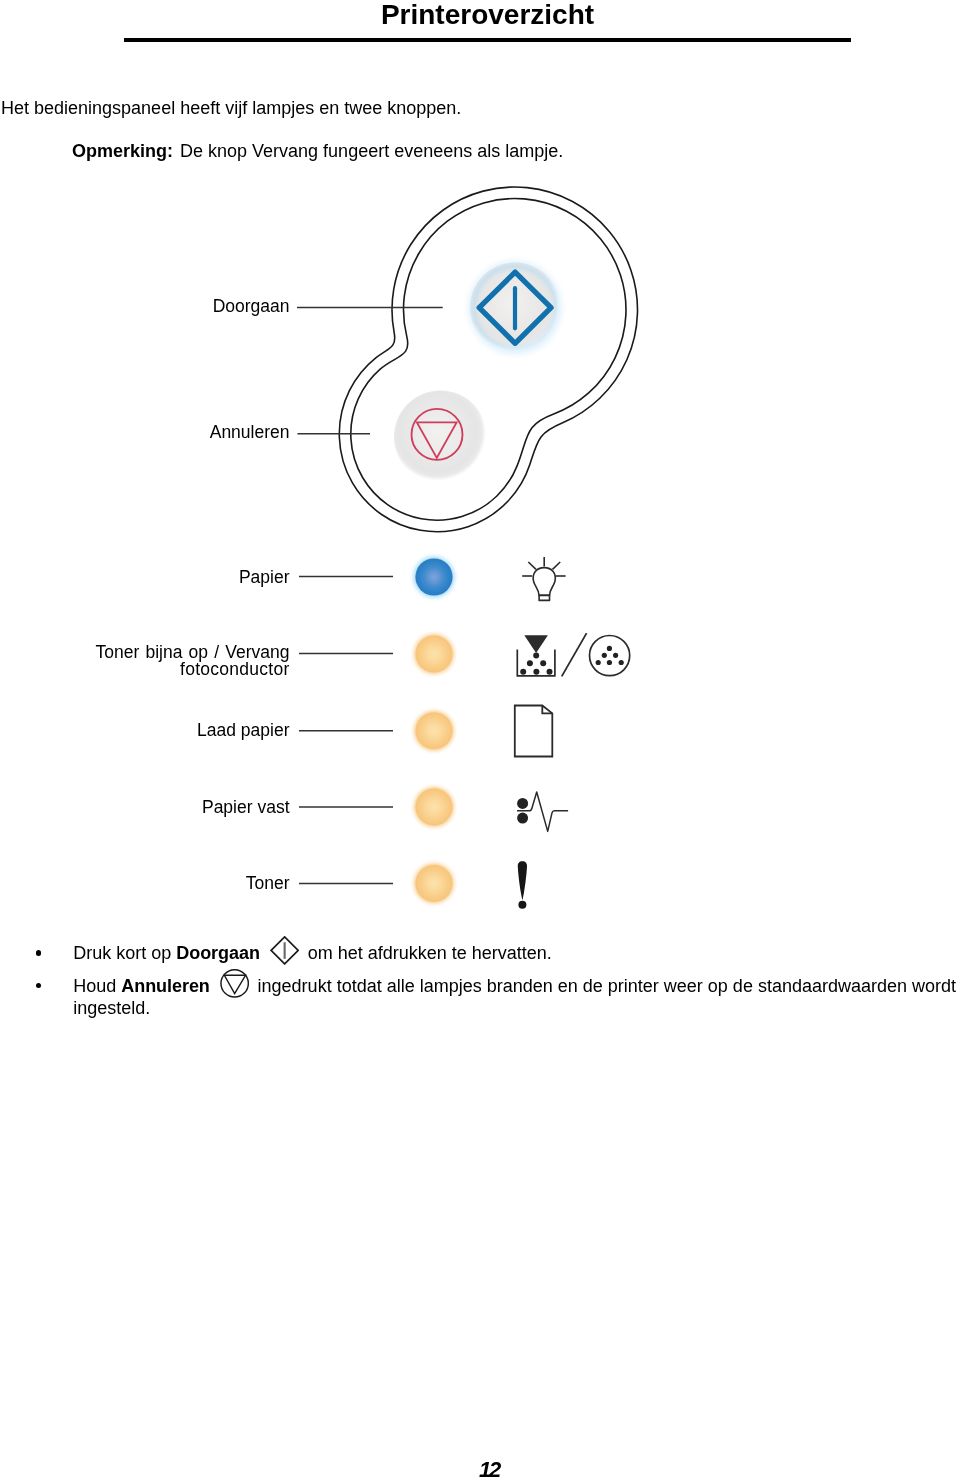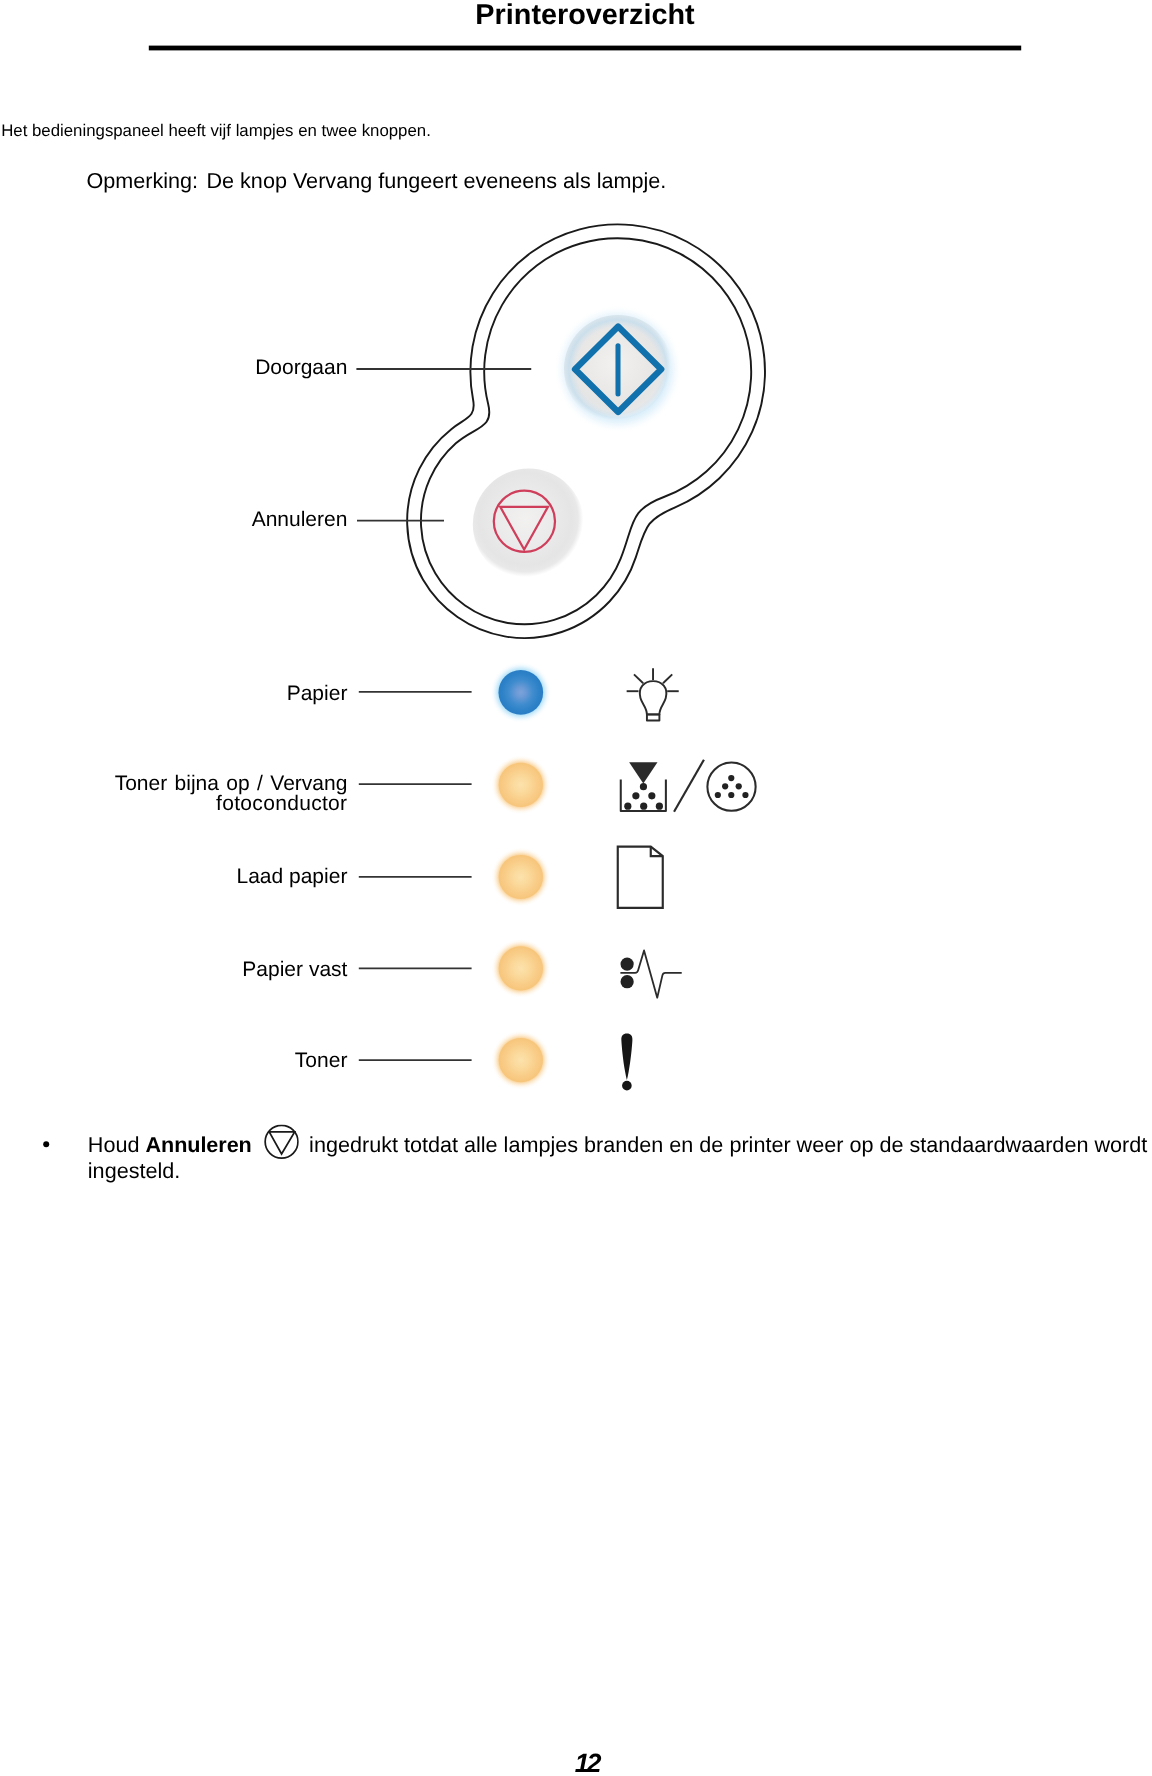--- a/index.html
+++ b/index.html
@@ -8,37 +8,37 @@
     width:960px;height:1480px;background:#ffffff;
     font-family:"Liberation Sans",sans-serif;
     color:#000;position:relative;overflow:hidden;
   }
   .page{position:absolute;inset:0;}
 
   
   #page-title{
     position:absolute;left:124px;top:1px;width:727px;
     text-align:center;
-    font-size:24px;font-weight:bold;line-height:1;
+    font-size:28px;font-weight:bold;line-height:1;
   }
   #title-rule{
     position:absolute;left:124px;top:38px;width:727px;height:4px;
     background:#000;
   }
 
   
   #intro-line{
     position:absolute;left:1px;top:98px;
-    font-size:14px;line-height:20px;white-space:nowrap;
+    font-size:18px;line-height:20px;white-space:nowrap;
   }
   #note-line{
     position:absolute;left:72px;top:141px;
     font-size:18px;line-height:20px;white-space:nowrap;
   }
-  #note-line .lbl{font-weight:normal;}
+  #note-line .lbl{font-weight:bold;}
   #note-line .txt{margin-left:7px;}
 
   #panel-svg{position:absolute;left:0;top:0;}
 
   .panel-label{
     position:absolute;right:670.5px;       
     text-align:right;font-size:17.5px;line-height:17px;white-space:nowrap;
   }
 
   
@@ -253,20 +253,30 @@
 
   <div class="panel-label" style="top:298.3px">Doorgaan</div>
   <div class="panel-label" style="top:424.1px">Annuleren</div>
   <div class="panel-label" style="top:568.8px">Papier</div>
   <div class="panel-label two" style="top:644.2px;word-spacing:1.3px"><span>Toner bijna op / Vervang</span><br><span style="letter-spacing:0.26px">fotoconductor</span></div>
   <div class="panel-label" style="top:722.4px">Laad papier</div>
   <div class="panel-label" style="top:798.6px">Papier vast</div>
   <div class="panel-label" style="top:875px">Toner</div>
 
   <ul id="bullet-list">
+    <li>
+      <span>Druk kort op </span><b>Doorgaan</b><span class="ib">
+        <svg viewBox="0 0 32 32" width="32" height="32" aria-hidden="true">
+            <g fill="none" stroke="#1a1a1a" stroke-width="1.85" stroke-linejoin="miter">
+              <path d="M16,0.95 L31.05,16 L16,31.05 L0.95,16 Z"></path>
+            </g>
+            <line x1="16" y1="7.0" x2="16" y2="25.4" stroke="#6a6a6a" stroke-width="2.4" stroke-linecap="butt"></line>
+          </svg>
+      </span><span>om het afdrukken te hervatten.</span>
+    </li>
     <li class="wrap">
       <span>Houd </span><b>Annuleren</b><span class="ib ib-cancel">
         <svg viewBox="0 0 32 32" width="32" height="32" aria-hidden="true">
             <g fill="none" stroke="#1a1a1a" stroke-width="1.62">
               <circle cx="16" cy="16" r="15.2"></circle>
               <path d="M4.6,7.0 L28.1,7.0 L16,27.4 Z" stroke-linejoin="miter"></path>
             </g>
           </svg>
       </span><span>ingedrukt totdat alle lampjes branden en de printer weer op de standaardwaarden wordt ingesteld.</span>
     </li>

